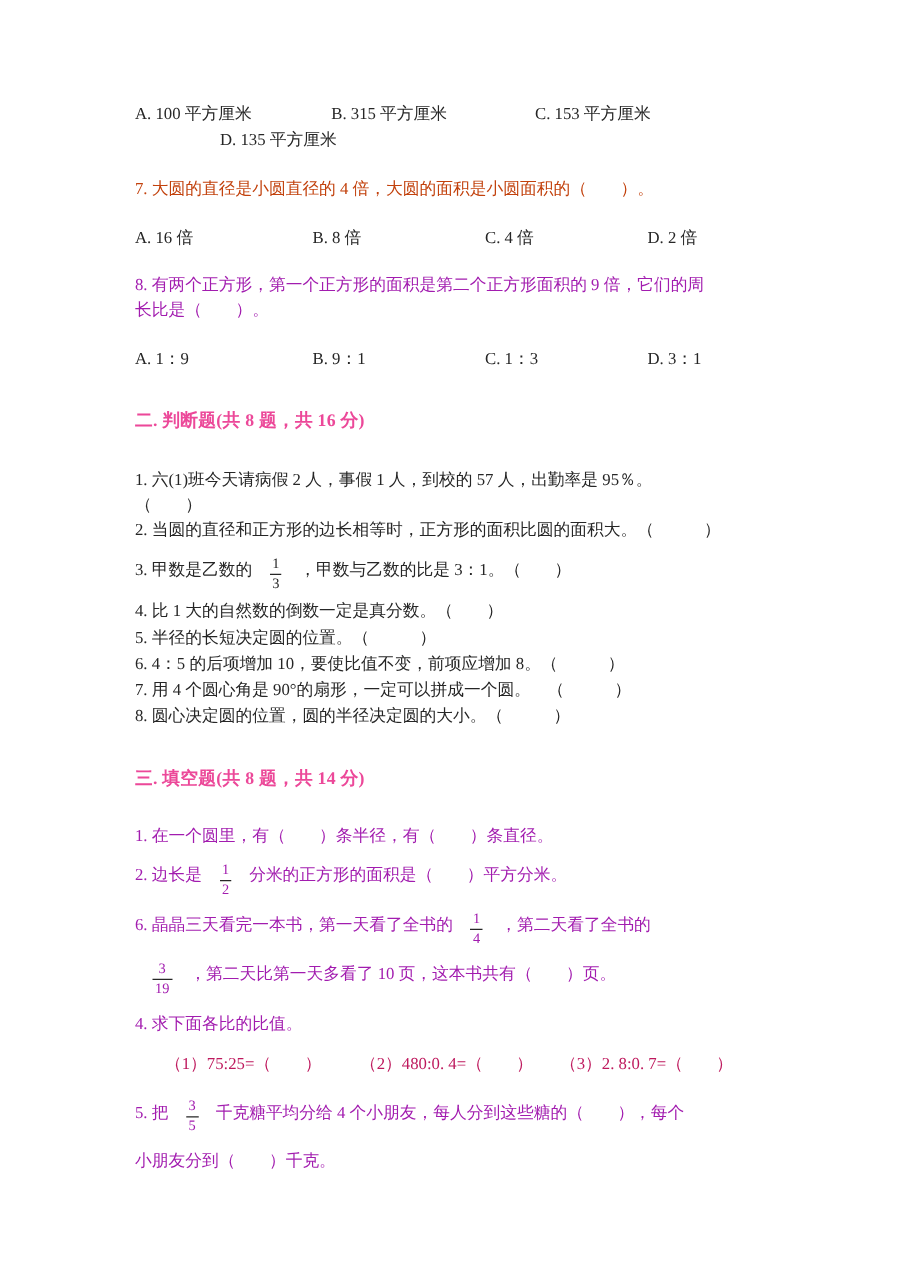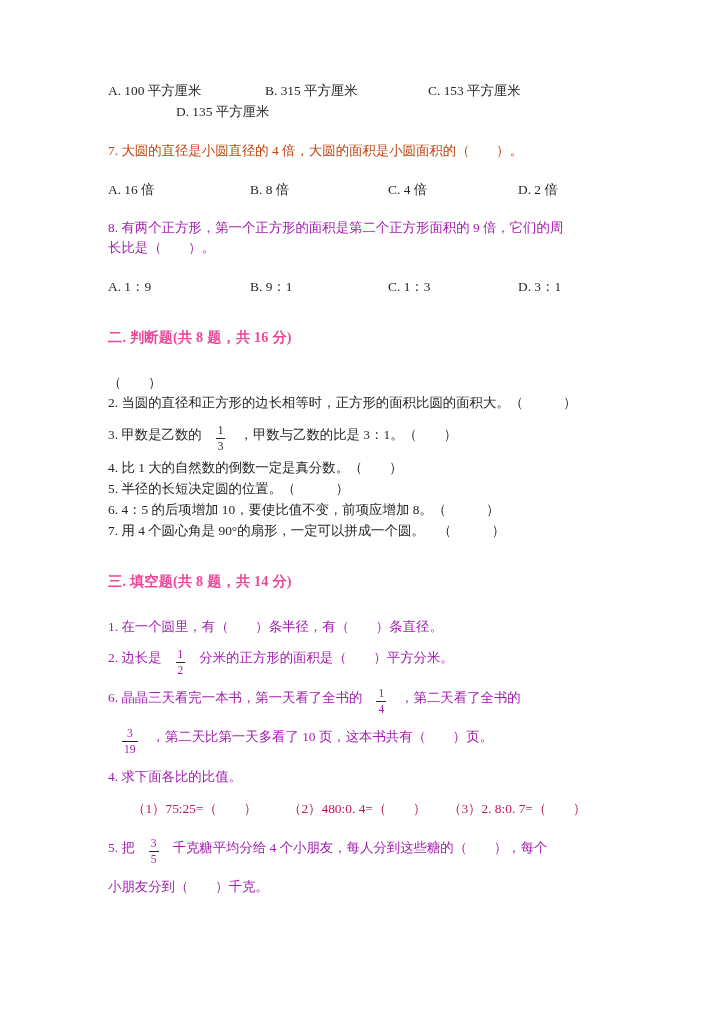--- a/index.html
+++ b/index.html
@@ -186,36 +186,38 @@
       <span class="opt opt-c">C. 1：3</span>
       <span class="opt opt-d">D. 3：1</span>
     </div>
 
     <div class="gap-xl"></div>
 
     <div class="section-title">二. 判断题(共 8 题，共 16 分)</div>
 
     <div class="gap-lg"></div>
 
+    <div class="tf-line">1. 六(1)班今天请病假 2 人，事假 1 人，到校的 57 人，出勤率是 95％。</div>
     <div class="tf-cont">（　　）</div>
 
     <div class="tf-line">2. 当圆的直径和正方形的边长相等时，正方形的面积比圆的面积大。（　　　）</div>
 
     <div class="gap-sm"></div>
 
     <div class="tf-line">
       <span>3. 甲数是乙数的</span><span class="frac-host"><span class="frac"><span class="num">1</span><span class="bar"></span><span class="den">3</span></span></span><span>，甲数与乙数的比是 3：1。（　　）</span>
     </div>
 
     <div class="gap-sm"></div>
 
     <div class="tf-line">4. 比 1 大的自然数的倒数一定是真分数。（　　）</div>
     <div class="tf-line">5. 半径的长短决定圆的位置。（　　　）</div>
     <div class="tf-line">6. 4：5 的后项增加 10，要使比值不变，前项应增加 8。（　　　）</div>
     <div class="tf-line">7. 用 4 个圆心角是 90°的扇形，一定可以拼成一个圆。　（　　　）</div>
+    <div class="tf-line">8. 圆心决定圆的位置，圆的半径决定圆的大小。（　　　）</div>
 
     <div class="gap-xl"></div>
 
     <div class="section-title">三. 填空题(共 8 题，共 14 分)</div>
 
     <div class="gap-lg"></div>
 
     <div class="line">1. 在一个圆里，有（　　）条半径，有（　　）条直径。</div>
 
     <div class="gap-sm"></div>

